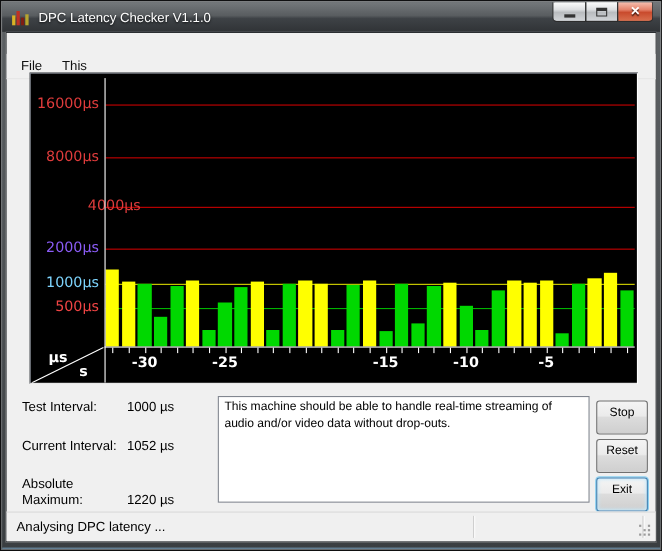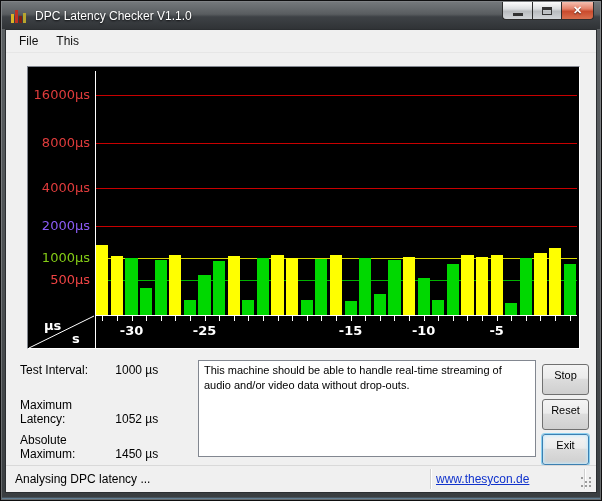--- a/index.html
+++ b/index.html
@@ -34,21 +34,21 @@
     color:#fff; font-size:11px; font-weight:bold; text-shadow:0 1px 1px rgba(0,0,0,.6);
   }
   .glyph-min { width:10px; height:3px; background:#333; margin-top:7px; }
   .glyph-max { width:10px; height:8px; border:1px solid #333; border-top:3px solid #333; background:transparent; }
 
   
   .client {
     position:absolute; left:4px; right:4px; top:28px; bottom:7px;
     background:#f0f0f0; border:1px solid #2b2e31;
   }
-  .menubar { height:23px; background:#f0f0f0; border-bottom:1px solid #e6e6e6; display:flex; align-items:center; padding-left:4px; }
+  .menubar { height:23px; background:#f0f0f0; border-bottom:1px solid #e6e6e6; display:flex; align-items:center; padding-left:4px;margin-top:19px; }
   .menu-item { font-size:12px; color:#111; padding:3px 9px; }
 
   
   .chart-outer {
     position:absolute; left:21px; top:36px; width:553px; height:283px;
     background:#000;
     border-top:1px solid #828790; border-left:1px solid #828790;
     border-right:1px solid #ffffff; border-bottom:1px solid #ffffff;
   }
   #chart { position:relative; width:100%; height:100%; overflow:hidden;
@@ -132,25 +132,25 @@
       <span class="menu-item">This</span>
     </div>
 
     <div class="chart-outer">
       <div id="chart">
           <div class="gridline" style="left: 68px; width: 481px; top: 28px; background: rgb(200, 0, 0);"></div>
           <div class="ylabel" style="top: 20px; color: rgb(224, 60, 60);">16000µs</div>
           <div class="gridline" style="left: 68px; width: 481px; top: 76px; background: rgb(200, 0, 0);"></div>
           <div class="ylabel" style="top: 68px; color: rgb(224, 60, 60);">8000µs</div>
           <div class="gridline" style="left: 68px; width: 481px; top: 121px; background: rgb(200, 0, 0);"></div>
-          <div class="ylabel" style="top: 113px; color: rgb(224, 60, 60);">4000µs</div>
+          <div class="ylabel" style="top: 113px; color: rgb(224, 60, 60); margin-left: 38px;">4000µs</div>
           <div class="gridline" style="left: 68px; width: 481px; top: 159px; background: rgb(200, 0, 0);"></div>
           <div class="ylabel" style="top: 151px; color: #8b5cf6;">2000µs</div>
           <div class="gridline" style="left: 68px; width: 481px; top: 191px; background: rgb(216, 216, 0);"></div>
-          <div class="ylabel" style="top: 183px; color: #84cc16;">1000µs</div>
+          <div class="ylabel" style="top: 183px; color: #7dd3fc;">1000µs</div>
           <div class="gridline" style="left: 68px; width: 481px; top: 213px; background: rgb(0, 180, 0);"></div>
           <div class="ylabel" style="top: 205px; color: #ef4444;">500µs</div>
           <div class="bar" style="left: 68.2px; width: 12.2061px; top: 178px; height: 70px; background: rgb(255, 255, 0);"></div>
           <div class="bar" style="left: 82.8061px; width: 12.2061px; top: 189px; height: 59px; background: rgb(255, 255, 0);"></div>
           <div class="bar" style="left: 97.4121px; width: 12.2061px; top: 191px; height: 57px; background: rgb(0, 216, 0);"></div>
           <div class="bar" style="left: 112.018px; width: 12.2061px; top: 221px; height: 27px; background: rgb(0, 216, 0);"></div>
           <div class="bar" style="left: 126.624px; width: 12.2061px; top: 193px; height: 55px; background: rgb(0, 216, 0);"></div>
           <div class="bar" style="left: 141.23px; width: 12.2061px; top: 188px; height: 60px; background: rgb(255, 255, 0);"></div>
           <div class="bar" style="left: 155.836px; width: 12.2061px; top: 233px; height: 15px; background: rgb(0, 216, 0);"></div>
           <div class="bar" style="left: 170.442px; width: 12.2061px; top: 208px; height: 40px; background: rgb(0, 216, 0);"></div>
@@ -226,38 +226,37 @@
           <div class="corner-label" style="left: 16px; top: 251px;">µs</div>
           <div class="corner-label" style="left: 44px; top: 264px;">s</div>
         </div>
     </div>
 
     <div class="info-row" style="top:333px">
       <span class="lbl">Test Interval:</span>
       <span class="val">1000 µs</span>
     </div>
     <div class="info-row" style="top:368px">
-      <span class="lbl">Maximum Latency:</span>
+      <span class="lbl">Current Interval:</span>
       <span class="val">1052 µs</span>
     </div>
     <div class="info-row" style="top:403px">
       <span class="lbl">Absolute Maximum:</span>
-      <span class="val">1450 µs</span>
+      <span class="val">1220 µs</span>
     </div>
 
     <div class="message">This machine should be able to handle real-time streaming of audio and/or video data without drop-outs.</div>
 
     <div class="pushbtn" style="top:334px">Stop</div>
     <div class="pushbtn" style="top:369px">Reset</div>
     <div class="pushbtn focused" style="top:404px">Exit</div>
 
     <div class="statusbar">
       <span class="status-text">Analysing DPC latency ...</span>
       <span class="status-sep" style="left:424px"></span>
-      <span class="status-link">www.thesycon.de</span>
       <span class="status-sep" style="left:578px"></span>
       <span class="grip"></span>
     </div>
 
   </div>
 
   <div class="bottom-glow"></div>
 </div>
 
 </body></html>

